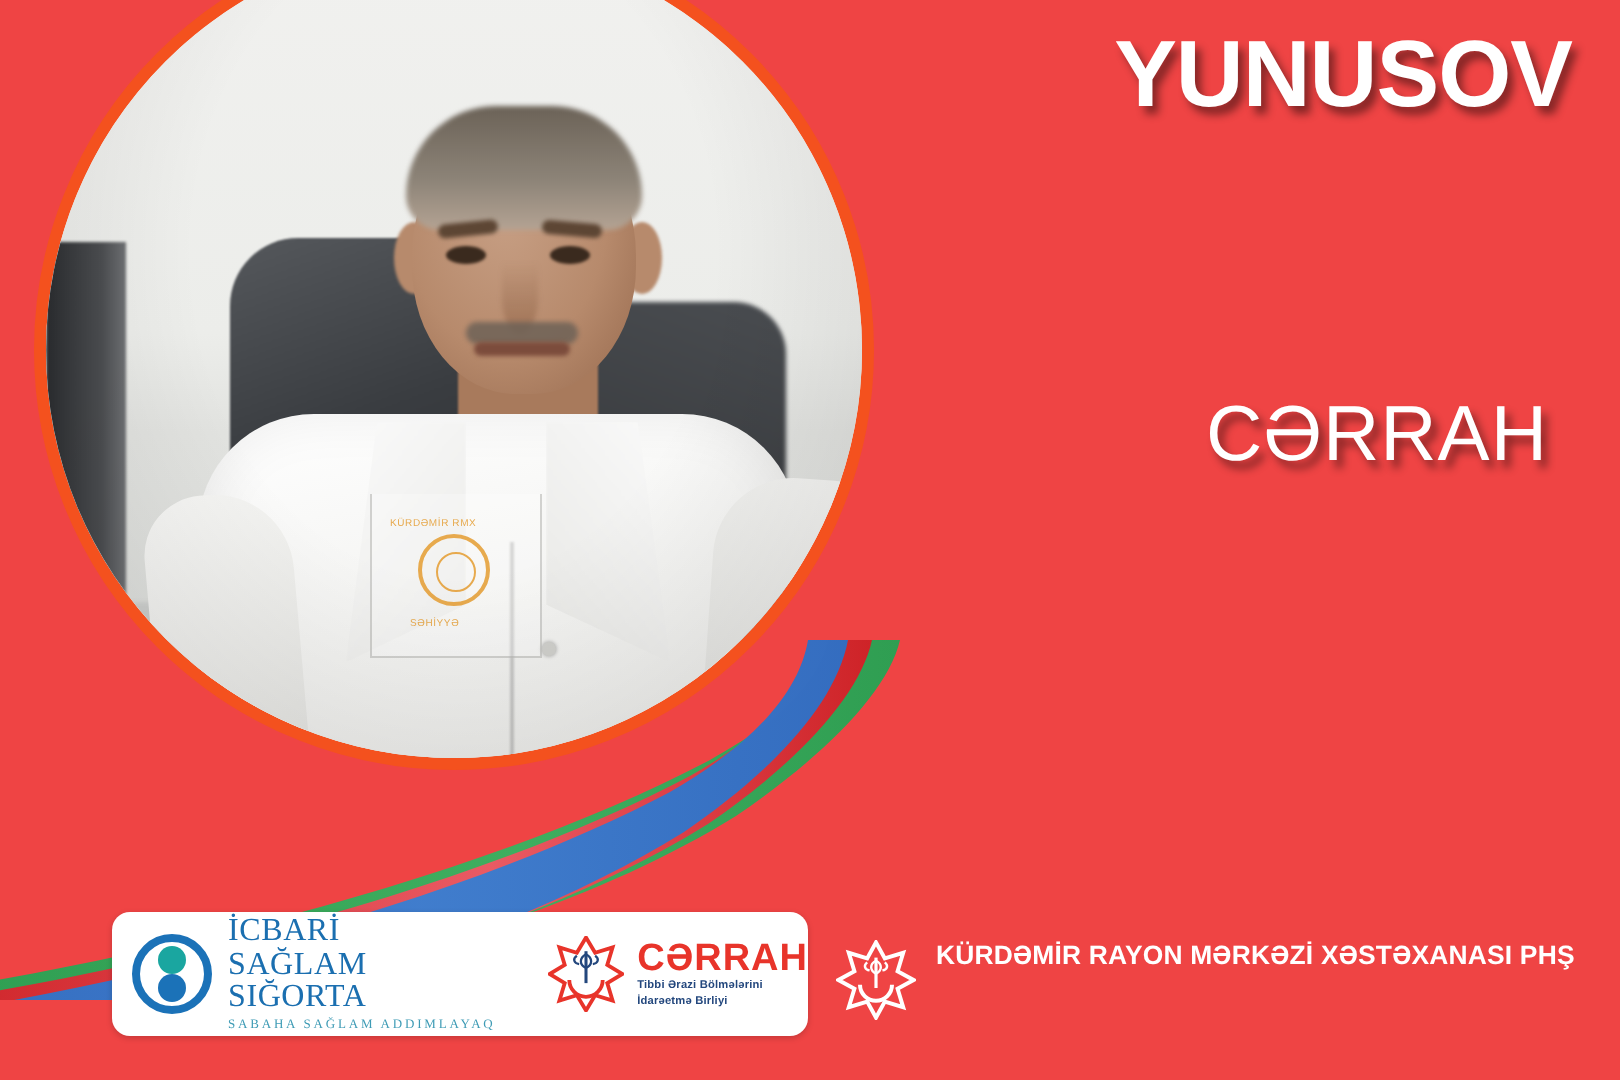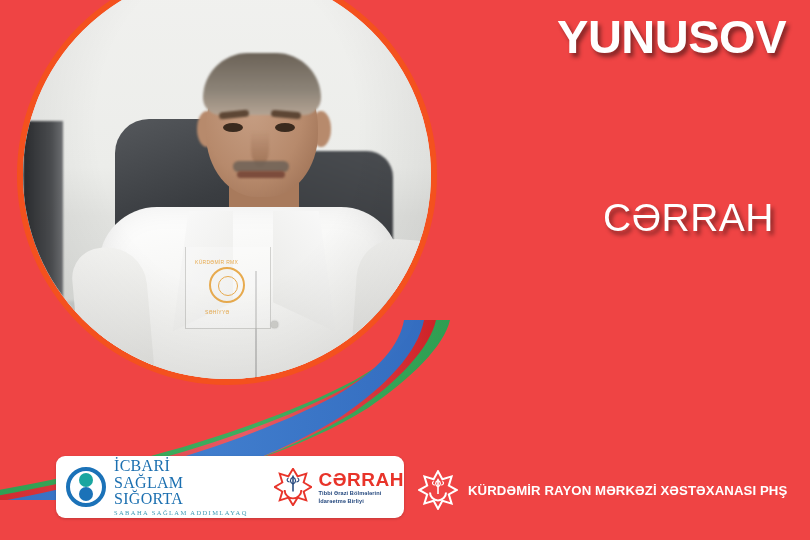--- a/index.html
+++ b/index.html
@@ -272,21 +272,21 @@
   #tebib-text { margin-left:7px; line-height:1; }
   .tebib-word { color:#e8342a; font-size:19px; font-weight:bold; letter-spacing:.5px; }
   .tebib-sub1,.tebib-sub2 {
     color:#23477d; font-size:5.6px; font-weight:bold; letter-spacing:.1px; margin-top:2px;
   }
 
   
   #hospital {
     position:absolute;
     left:418px; top:470px;
-    display:flex; align-items:center;
+    display:flex; align-items:flex-start;
     z-index:8;
   }
   #hosp-star { width:40px; height:40px; position:relative; flex:none; }
   #hosp-name {
     margin-left:10px;
     color:#ffffff;
     font-size:13.2px;
     font-weight:bold;
     letter-spacing:.1px;
     white-space:nowrap;

